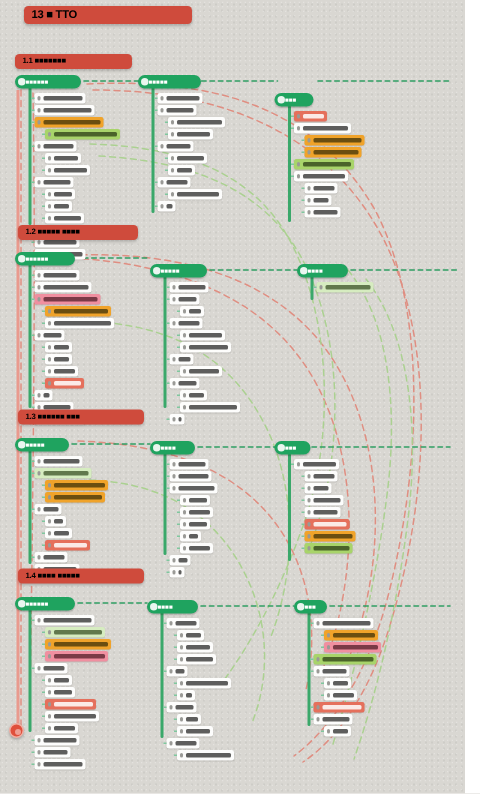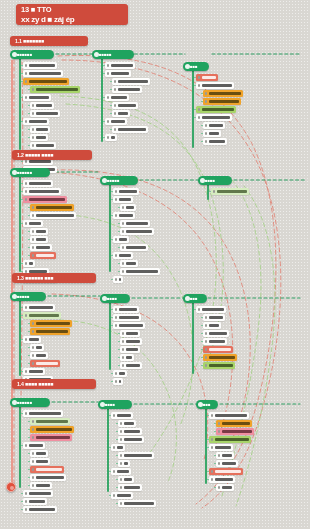--- a/index.html
+++ b/index.html
@@ -19,21 +19,21 @@
     background-position: 0 0, 2px 1px;
   }
   #edges { position: absolute; inset: 0; width: 310px; height: 529px; z-index: 1; }
 
   
   .banner {
     position: absolute; z-index: 6;
     background: #cf4b3c;
     border-radius: 3px;
     padding: 2px 5px 1px 5px;
-    color: #ffffff;
+    color: #000000;
     box-shadow: 0 1px 2px rgba(0,0,0,.22);
     white-space: nowrap;
     overflow: hidden;
   }
   .banner-title { font-size: 7.5px; font-weight: bold; line-height: 8.5px; letter-spacing: -.2px; }
   .banner-sub   { font-size: 8px;  font-weight: bold; line-height: 9.5px; letter-spacing: -.3px; }
   .banner.small .banner-title { font-size: 5.2px; line-height: 6.5px; letter-spacing: -.15px; }
 
   .banner-tick {
     position: absolute; left: -5px; top: 50%; transform: translateY(-50%);
@@ -148,21 +148,20 @@
         <path d="M134,404 L196,404"></path>
         <path d="M220,404 L300,404"></path>
       </g>
     </g>
   </svg>
 
   <div class="vstem" style="left:11px; top:60px; height:426px;"></div>
 
   <div class="banner" style="left:16px; top:4px; width:112px;">
     <div class="banner-title">13 ■ TTO</div>
-    <div class="banner-sub">xx zy d ■ záj ép</div>
     <span class="banner-tick"></span>
   </div>
 
   <div class="banner small" style="left:10px; top:36px; width:78px;">
     <div class="banner-title">1.1 ■■■■■■■</div>
     <span class="banner-tick"></span>
   </div>
   <div class="banner small" style="left:12px; top:150px; width:80px;">
     <div class="banner-title">1.2 ■■■■■ ■■■■</div>
     <span class="banner-tick"></span>

